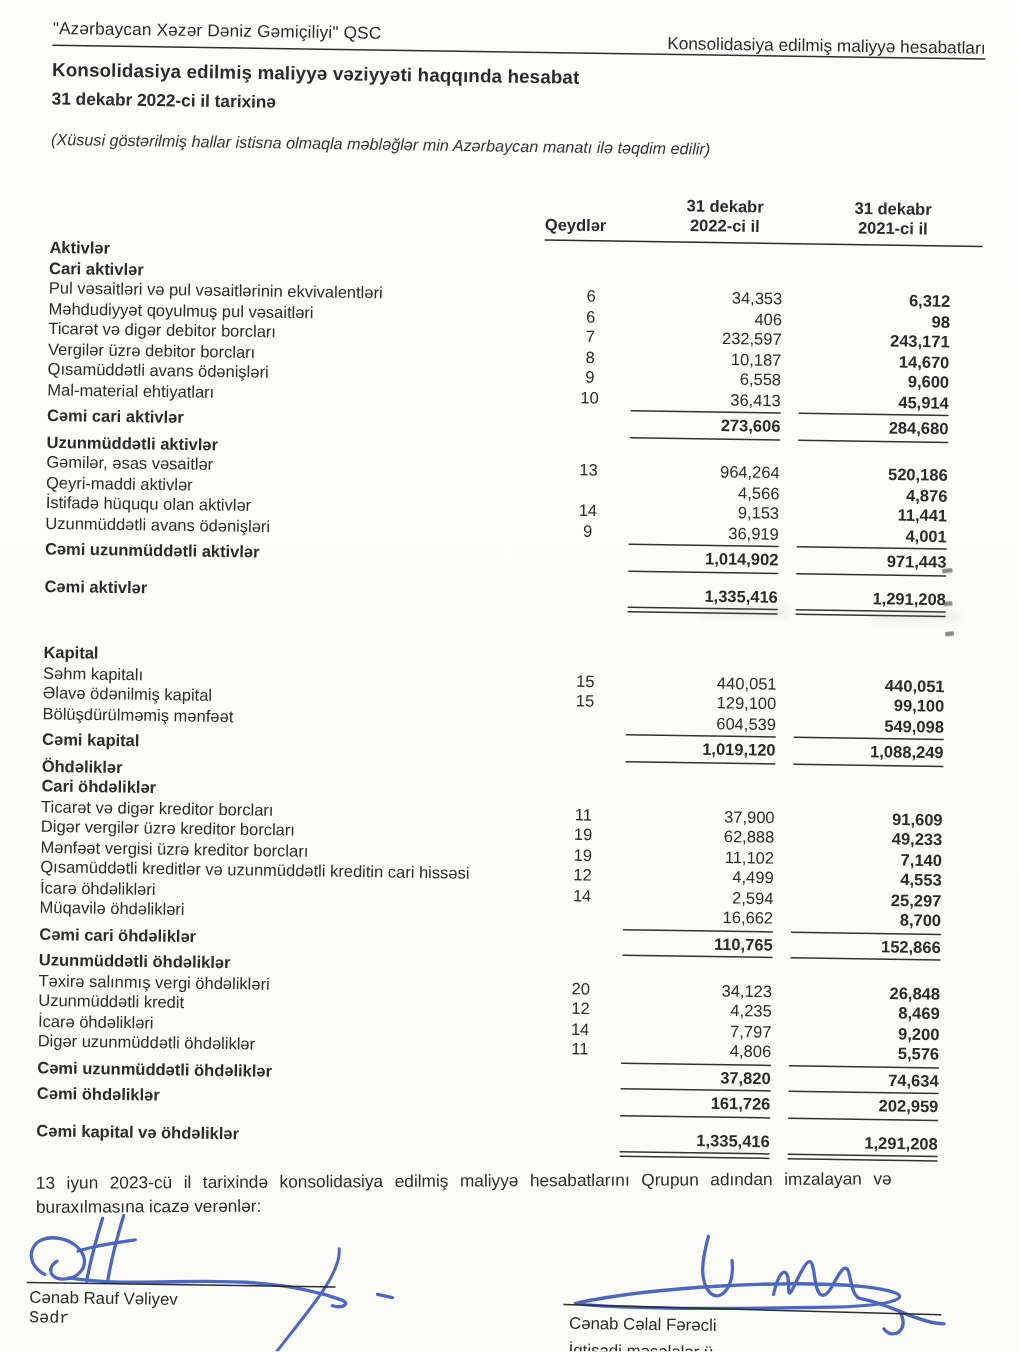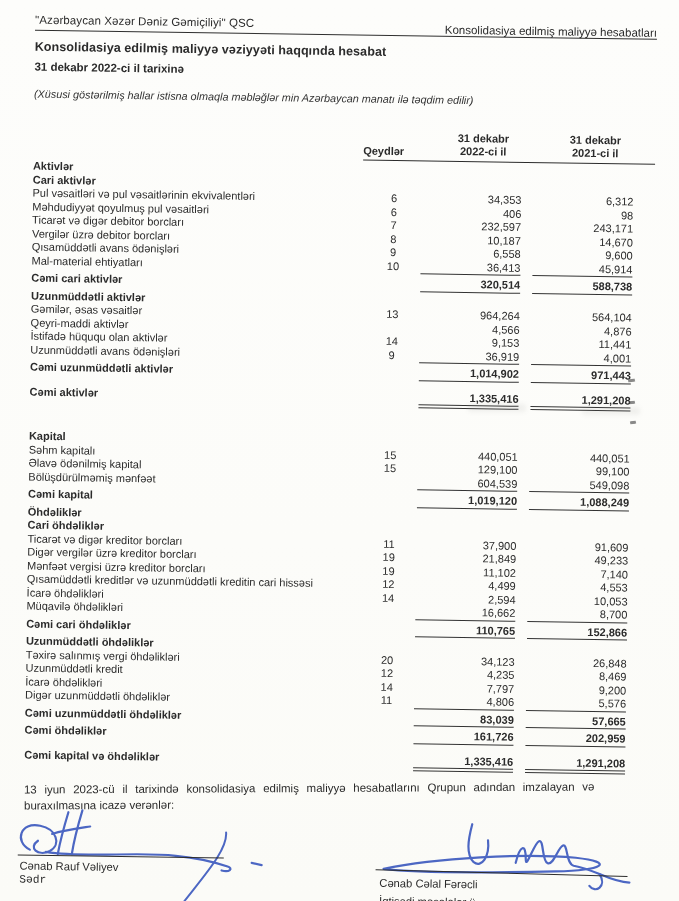--- a/index.html
+++ b/index.html
@@ -27,21 +27,21 @@
   .th-rest { flex:1; display:flex; align-items:flex-end;
              border-bottom:1.5px solid #2c2c2c; padding-bottom:3px; }
   .th-note { width:55px; text-align:left; font-weight:bold; }
   .th-year { width:100px; text-align:center; font-weight:bold; line-height:1.2; position:relative; left:15px; }
   .th-year.y2 { margin-left:12px; }
   .rows { margin-top:4px; }
   .trow { display:flex; line-height:13.5px; }
   .c-label { width:330px; padding-right:4px; white-space:nowrap; }
   .c-note  { width:55px; text-align:center; }
   .c-val   { width:100px; text-align:right; }
-  .c-val.c2 { margin-left:12px; }
+  .c-val.c2 { margin-left:12px;font-weight:bold; }
   .trow.b  { font-weight:bold; }
   .trow.u-u, .trow.u-d { margin-bottom:3px; }
   .trow.u-u .c-val { border-bottom:1.4px solid #333; }
   .trow.u-d .c-val { border-bottom:1.3px solid #333; position:relative; }
   .trow.u-d .c-val::after { content:""; position:absolute; left:0; right:0; bottom:-3.5px;
                             border-bottom:1.4px solid #333; }
 
   
   .approval { position:absolute; left:35px; top:782px; width:614px; font-size:11.5px;
               line-height:16px; transform:rotate(-1.15deg); transform-origin:left top; }
@@ -143,34 +143,34 @@
           </div>
           <div class="trow u-u">
             <div class="c-label">Mal-material ehtiyatları</div>
             <div class="c-note">10</div>
             <div class="c-val">36,413</div>
             <div class="c-val c2">45,914</div>
           </div>
           <div class="trow b u-u">
             <div class="c-label">Cəmi cari aktivlər</div>
             <div class="c-note"></div>
-            <div class="c-val">320,514</div>
-            <div class="c-val c2">588,738</div>
+            <div class="c-val">273,606</div>
+            <div class="c-val c2">284,680</div>
           </div>
           <div class="trow b">
             <div class="c-label">Uzunmüddətli aktivlər</div>
             <div class="c-note"></div>
             <div class="c-val"></div>
             <div class="c-val c2"></div>
           </div>
           <div class="trow">
             <div class="c-label">Gəmilər, əsas vəsaitlər</div>
             <div class="c-note">13</div>
             <div class="c-val">964,264</div>
-            <div class="c-val c2">564,104</div>
+            <div class="c-val c2">520,186</div>
           </div>
           <div class="trow">
             <div class="c-label">Qeyri-maddi aktivlər</div>
             <div class="c-note"></div>
             <div class="c-val">4,566</div>
             <div class="c-val c2">4,876</div>
           </div>
           <div class="trow">
             <div class="c-label">İstifadə hüququ olan aktivlər</div>
             <div class="c-note">14</div>
@@ -239,40 +239,40 @@
           </div>
           <div class="trow">
             <div class="c-label">Ticarət və digər kreditor borcları</div>
             <div class="c-note">11</div>
             <div class="c-val">37,900</div>
             <div class="c-val c2">91,609</div>
           </div>
           <div class="trow">
             <div class="c-label">Digər vergilər üzrə kreditor borcları</div>
             <div class="c-note">19</div>
-            <div class="c-val">21,849</div>
+            <div class="c-val">62,888</div>
             <div class="c-val c2">49,233</div>
           </div>
           <div class="trow">
             <div class="c-label">Mənfəət vergisi üzrə kreditor borcları</div>
             <div class="c-note">19</div>
             <div class="c-val">11,102</div>
             <div class="c-val c2">7,140</div>
           </div>
           <div class="trow">
             <div class="c-label">Qısamüddətli kreditlər və uzunmüddətli kreditin cari hissəsi</div>
             <div class="c-note">12</div>
             <div class="c-val">4,499</div>
             <div class="c-val c2">4,553</div>
           </div>
           <div class="trow">
             <div class="c-label">İcarə öhdəlikləri</div>
             <div class="c-note">14</div>
             <div class="c-val">2,594</div>
-            <div class="c-val c2">10,053</div>
+            <div class="c-val c2">25,297</div>
           </div>
           <div class="trow u-u">
             <div class="c-label">Müqavilə öhdəlikləri</div>
             <div class="c-note"></div>
             <div class="c-val">16,662</div>
             <div class="c-val c2">8,700</div>
           </div>
           <div class="trow b u-u">
             <div class="c-label">Cəmi cari öhdəliklər</div>
             <div class="c-note"></div>
@@ -305,22 +305,22 @@
           </div>
           <div class="trow u-u">
             <div class="c-label">Digər uzunmüddətli öhdəliklər</div>
             <div class="c-note">11</div>
             <div class="c-val">4,806</div>
             <div class="c-val c2">5,576</div>
           </div>
           <div class="trow b u-u">
             <div class="c-label">Cəmi uzunmüddətli öhdəliklər</div>
             <div class="c-note"></div>
-            <div class="c-val">83,039</div>
-            <div class="c-val c2">57,665</div>
+            <div class="c-val">37,820</div>
+            <div class="c-val c2">74,634</div>
           </div>
           <div class="trow b u-u">
             <div class="c-label">Cəmi öhdəliklər</div>
             <div class="c-note"></div>
             <div class="c-val">161,726</div>
             <div class="c-val c2">202,959</div>
           </div>
           <div class="trow b u-d" style="margin-top: 10px;">
             <div class="c-label">Cəmi kapital və öhdəliklər</div>
             <div class="c-note"></div>

